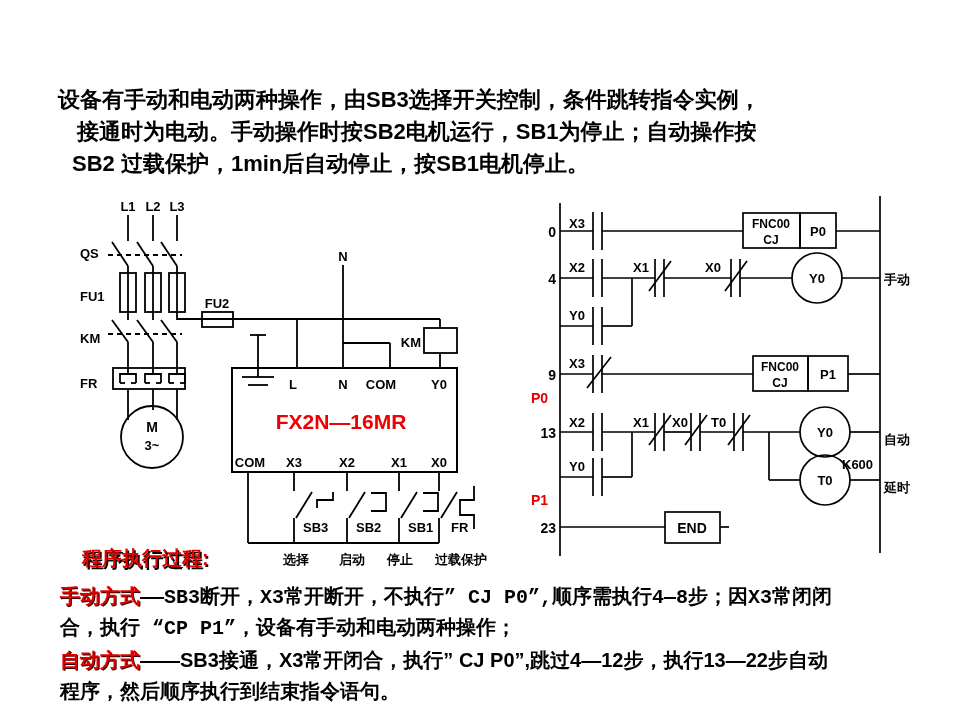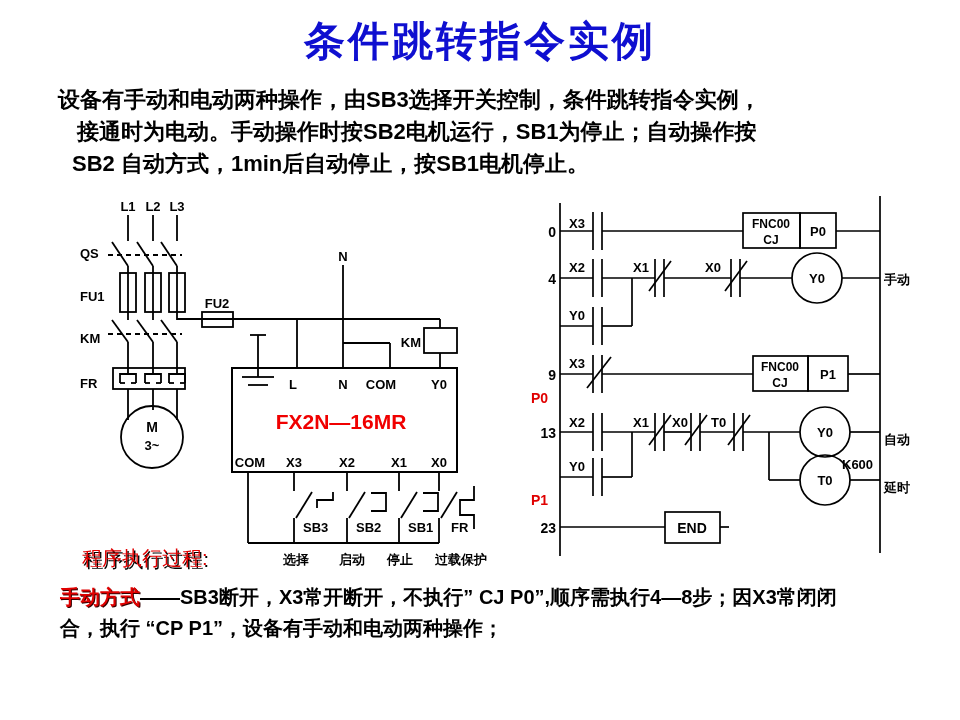--- a/index.html
+++ b/index.html
@@ -13,37 +13,36 @@
   #intro2{left:77px;top:117px;}
   #intro3{left:72px;top:149px;}
   svg{position:absolute;left:0;top:190px;}
   svg line,svg path,svg rect,svg circle,svg polyline{stroke:#000;fill:none;}
   text{font-family:"Liberation Sans",sans-serif;font-weight:bold;fill:#000;stroke:none;}
   .t13{font-size:13px;}
   .t12{font-size:12px;}
   .t14{font-size:14px;}
   .red{fill:#e00000;color:#e00000;}
   .plcname{font-size:21px;fill:#f00000;}
-  .proc-head{position:absolute;left:82px;top:545px;font-size:20px;font-weight:normal;
+  .proc-head{position:absolute;left:82px;top:545px;font-size:20px;font-weight:bold;
              color:#e00000;text-shadow:1.5px 1.5px 0 #000;}
   .para{position:absolute;left:60px;width:885px;font-size:20px;font-weight:bold;line-height:31px;}
-  #manual{top:582px;}
+  #manual{top:582px;font-family:Liberation Mono, monospace;}
   #auto{top:645px;}
   .para .lbl{color:#e00000;text-shadow:1px 1px 0 #300;}
 </style>
 </head>
 <body>
 
 <div class="slide">
 
-  <div class="title">条件跳转指令实例</div>
 
   <div class="intro" id="intro1">设备有手动和电动两种操作，由SB3选择开关控制，条件跳转指令实例，</div>
   <div class="intro" id="intro2">接通时为电动。手动操作时按SB2电机运行，SB1为停止；自动操作按</div>
-  <div class="intro" id="intro3">SB2 自动方式，1min后自动停止，按SB1电机停止。</div>
+  <div class="intro" id="intro3">SB2 过载保护，1min后自动停止，按SB1电机停止。</div>
 
   <svg width="960" height="390" viewBox="0 190 960 390">
 
     <g stroke-width="1.8">
 
       <text class="t13" x="128" y="211" text-anchor="middle">L1</text>
       <text class="t13" x="153" y="211" text-anchor="middle">L2</text>
       <text class="t13" x="177" y="211" text-anchor="middle">L3</text>
 
       <line x1="128" y1="215" x2="128" y2="241"></line>
@@ -286,14 +285,18 @@
     </g>
   </svg>
 
   <div class="proc-head">程序执行过程:</div>
 
   <div class="para" id="manual">
     <span class="lbl">手动方式</span><span>——SB3断开，X3常开断开，不执行” CJ  P0”,顺序需执行4—8步；因X3常闭闭</span><br>
     <span>合，执行 “CP  P1”，设备有手动和电动两种操作；</span>
   </div>
 
+  <div class="para" id="auto">
+    <span class="lbl">自动方式</span><span>——SB3接通，X3常开闭合，执行” CJ  P0”,跳过4—12步，执行13—22步自动</span><br>
+    <span>程序，然后顺序执行到结束指令语句。</span>
+  </div>
 
 </div>
 
 </body></html>

